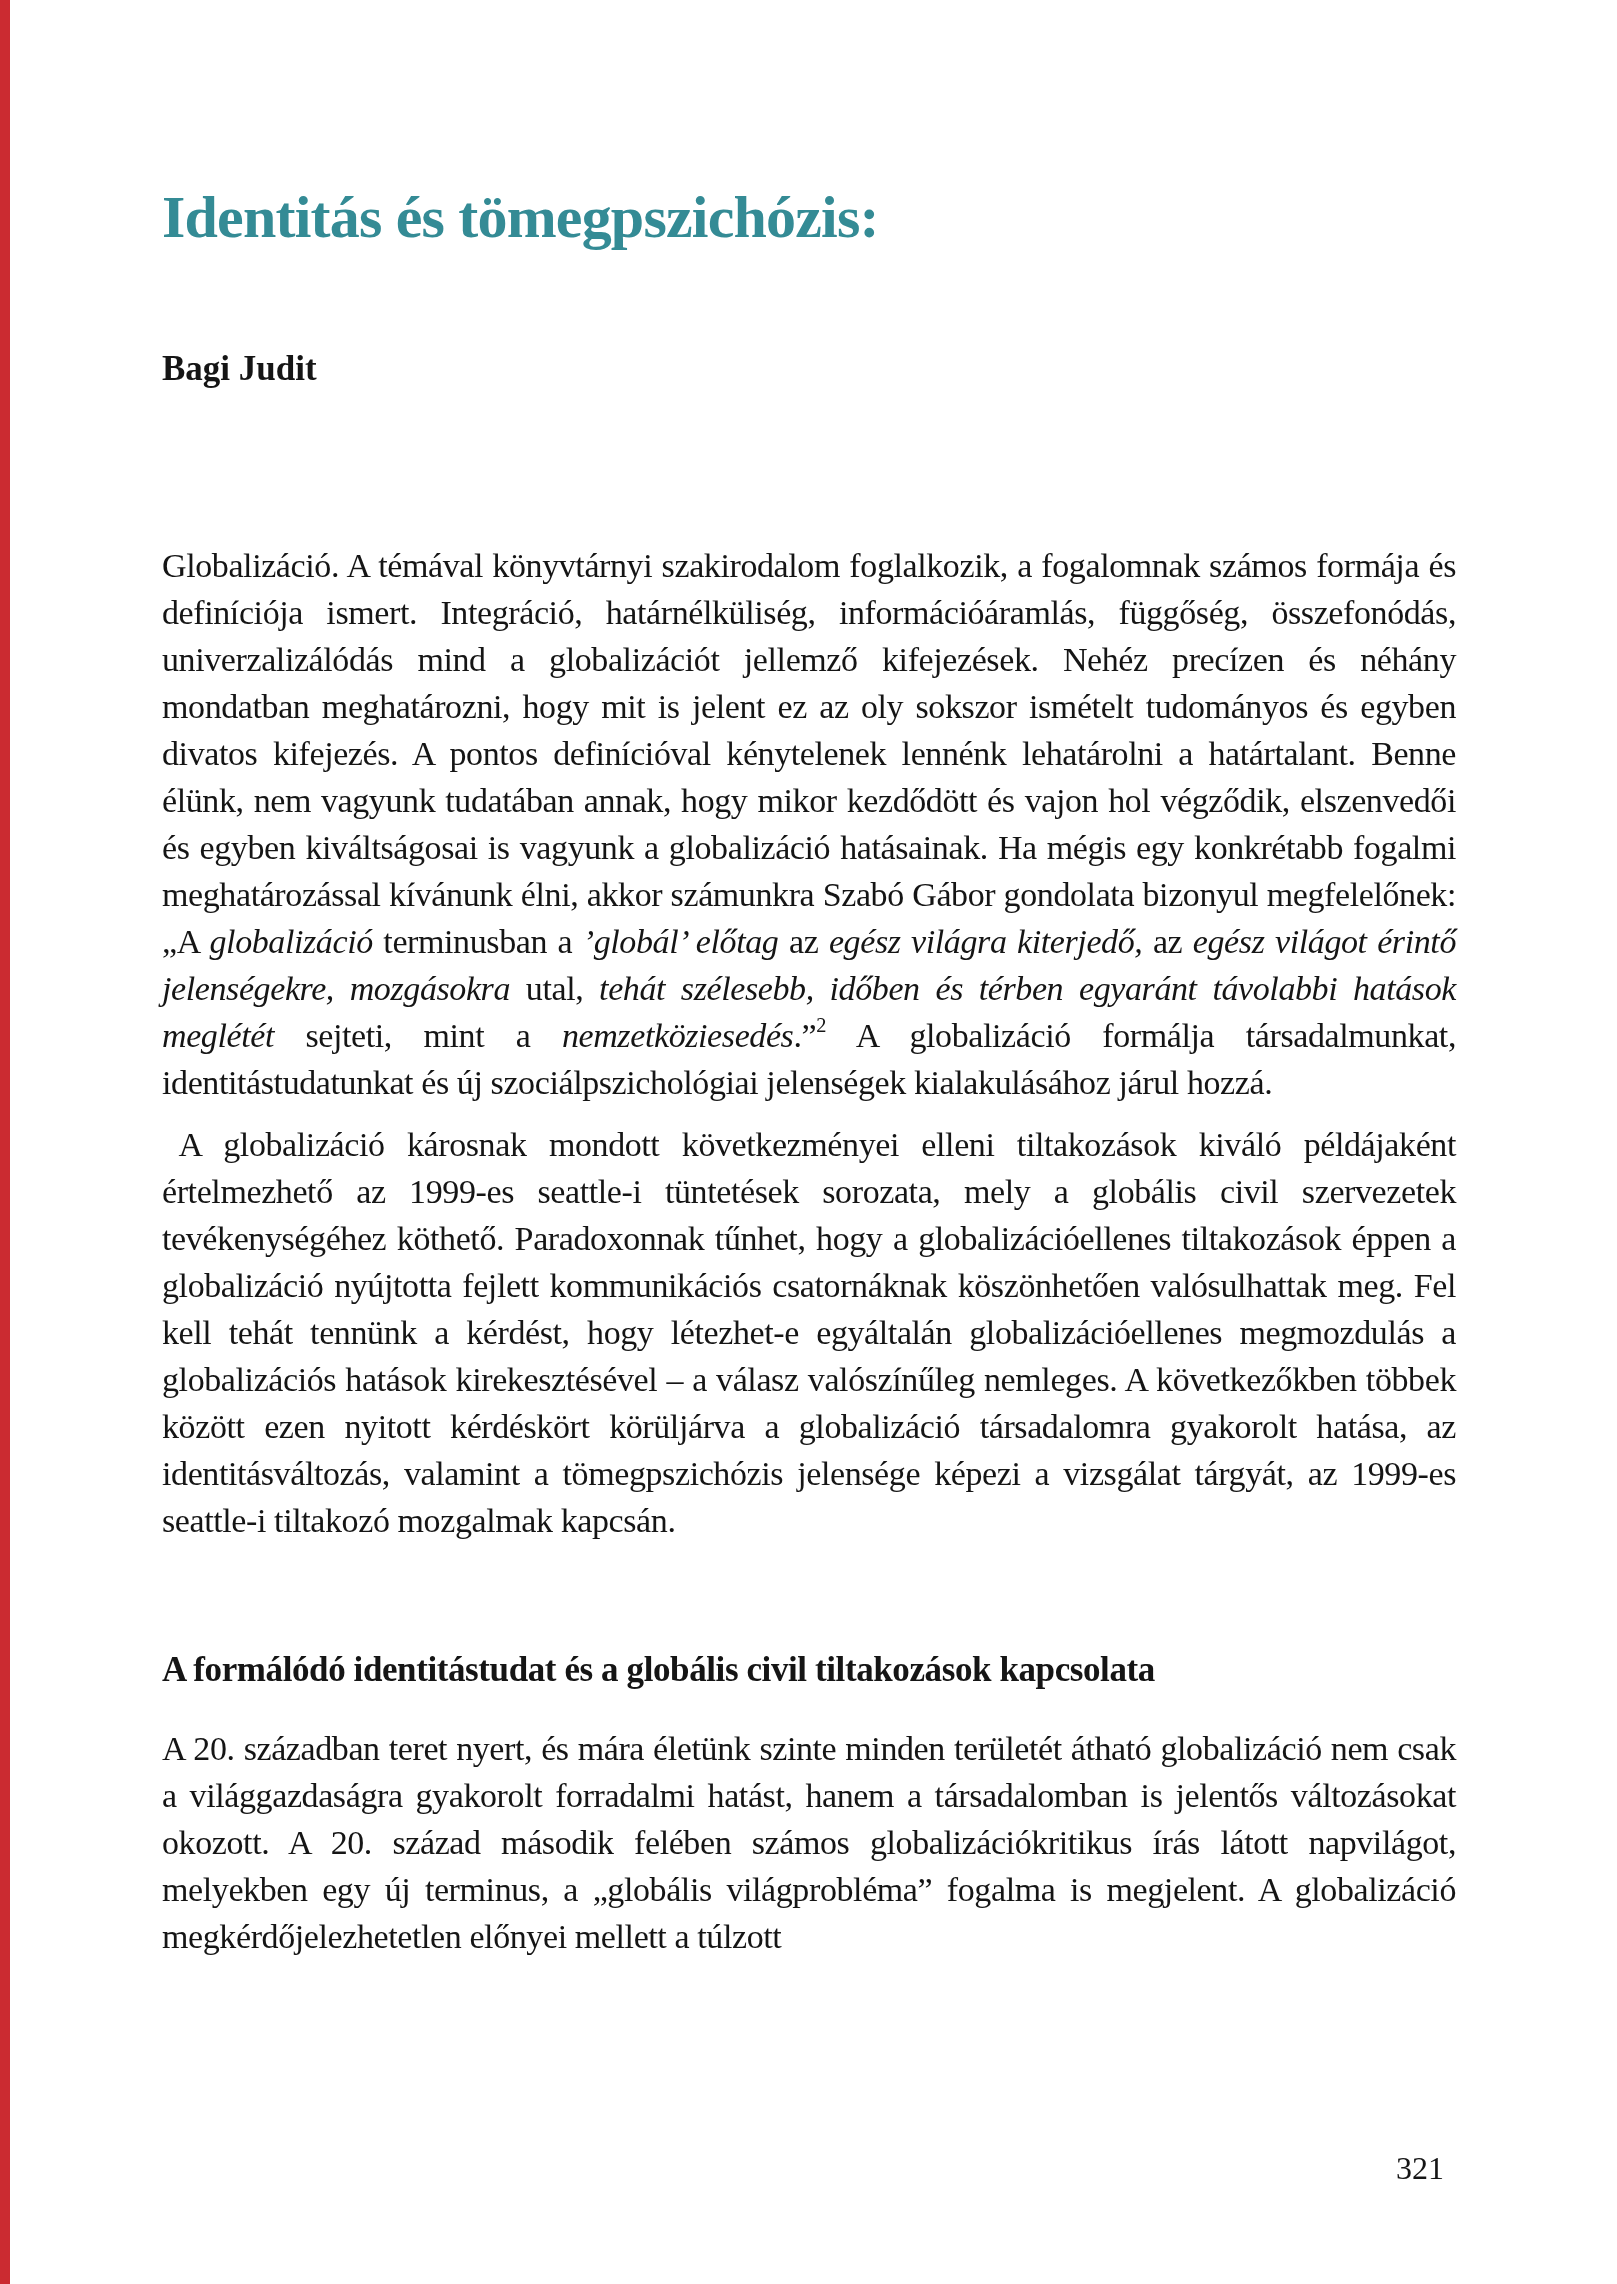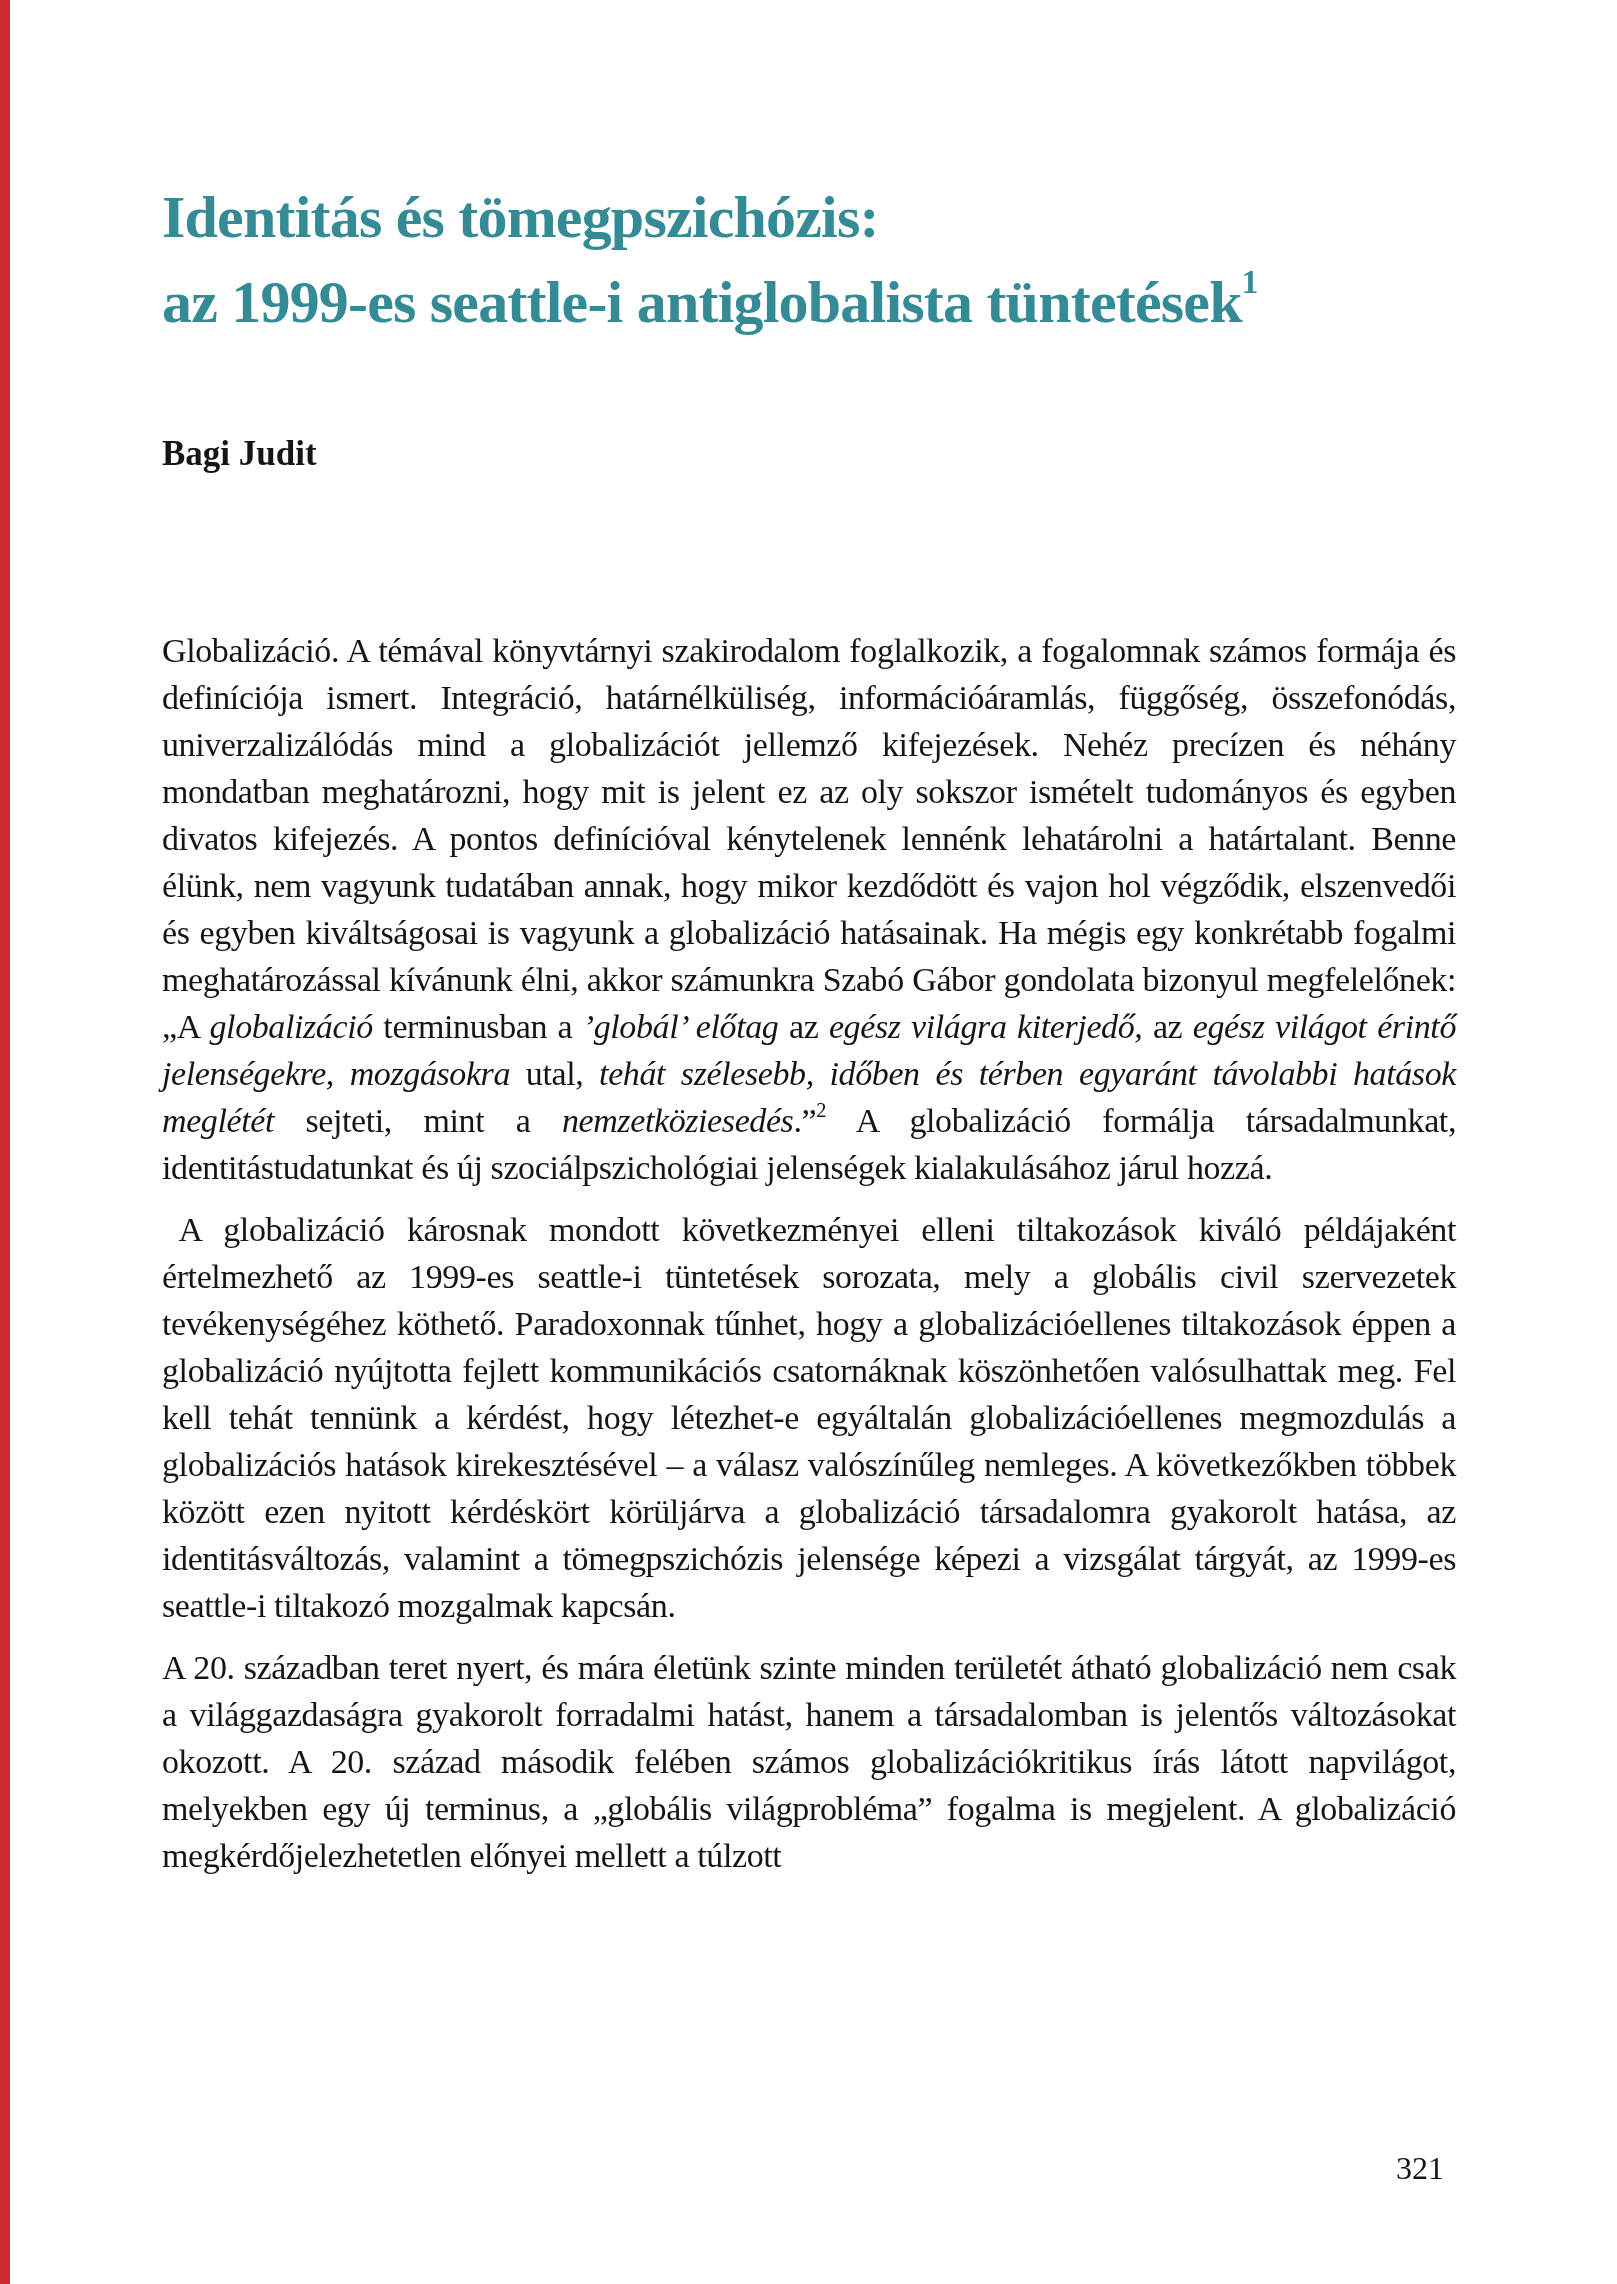--- a/index.html
+++ b/index.html
@@ -84,28 +84,28 @@
 <body>
 
 <div class="page">
 
   <div class="accent-stripe" style="background: rgb(203, 43, 49);"></div>
 
   <div class="content">
 
     <h1 class="title" style="color: rgb(52, 139, 149);">
       <span class="line">Identitás és tömegpszichózis:</span>
-      <span class="line"><span>az 1999-es seattle-i antiglobalista tüntetések</span><sup>1</sup></span>
     </h1>
 
     <div class="author">Bagi Judit</div>
 
     <div class="body-text" id="article-body">
         <p class="noindent"><span>Globalizáció. A témával könyvtárnyi szakirodalom foglalkozik, a fogalomnak számos formája és definíciója ismert. Integráció, határnélküliség, információáramlás, függőség, összefonódás, univerzalizálódás mind a globalizációt jellemző kifejezések. Nehéz precízen és néhány mondatban meghatározni, hogy mit is jelent ez az oly sokszor ismételt tudományos és egyben divatos kifejezés. A pontos definícióval kénytelenek lennénk lehatárolni a határtalant. Benne élünk, nem vagyunk tudatában annak, hogy mikor kezdődött és vajon hol végződik, elszenvedői és egyben kiváltságosai is vagyunk a globalizáció hatásainak. Ha mégis egy konkrétabb fogalmi meghatározással kívánunk élni, akkor számunkra Szabó Gábor gondolata bizonyul megfelelőnek: „A </span><em>globalizáció</em><span> terminusban a </span><em>’globál’ előtag</em><span> az </span><em>egész világra kiterjedő,</em><span> az </span><em>egész világot érintő jelenségekre, mozgásokra</em><span> utal, </span><em>tehát szélesebb, időben és térben egyaránt távolabbi hatások meglétét</em><span> sejteti, mint a </span><em>nemzetköziesedés</em><span>.”</span><sup>2</sup><span> A globalizáció formálja társadalmunkat, identitástudatunkat és új szociálpszichológiai jelenségek kialakulásához járul hozzá.</span></p>
         <p class="indent"><span>A globalizáció károsnak mondott következményei elleni tiltakozások kiváló példájaként értelmezhető az 1999-es seattle-i tüntetések sorozata, mely a globális civil szervezetek tevékenységéhez köthető. Paradoxonnak tűnhet, hogy a globalizációellenes tiltakozások éppen a globalizáció nyújtotta fejlett kommunikációs csatornáknak köszönhetően valósulhattak meg. Fel kell tehát tennünk a kérdést, hogy létezhet-e egyáltalán globalizációellenes megmozdulás a globalizációs hatások kirekesztésével – a válasz valószínűleg nemleges. A következőkben többek között ezen nyitott kérdéskört körüljárva a globalizáció társadalomra gyakorolt hatása, az identitásváltozás, valamint a tömegpszichózis jelensége képezi a vizsgálat tárgyát, az 1999-es seattle-i tiltakozó mozgalmak kapcsán.</span></p>
+        <h2 class="section-heading">A formálódó identitástudat és a globális civil tiltakozások kapcsolata</h2>
         <p class="noindent"><span>A 20. században teret nyert, és mára életünk szinte minden területét átható globalizáció nem csak a világgazdaságra gyakorolt forradalmi hatást, hanem a társadalomban is jelentős változásokat okozott. A 20. század második felében számos globalizációkritikus írás látott napvilágot, melyekben egy új terminus, a „globális világprobléma” fogalma is megjelent. A globalizáció megkérdőjelezhetetlen előnyei mellett a túlzott</span></p>
       </div>
 
   </div>
 
   <div class="page-number">321</div>
 
 </div>
 
 

